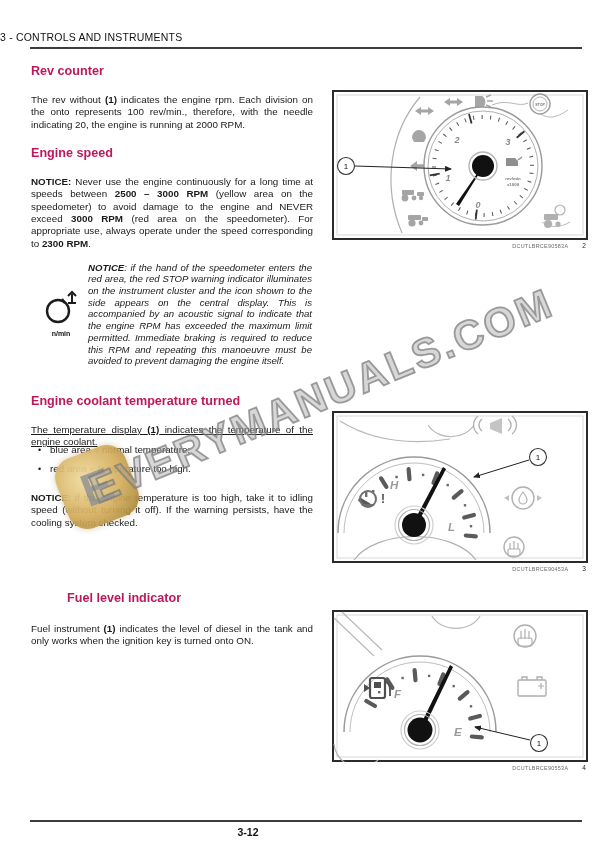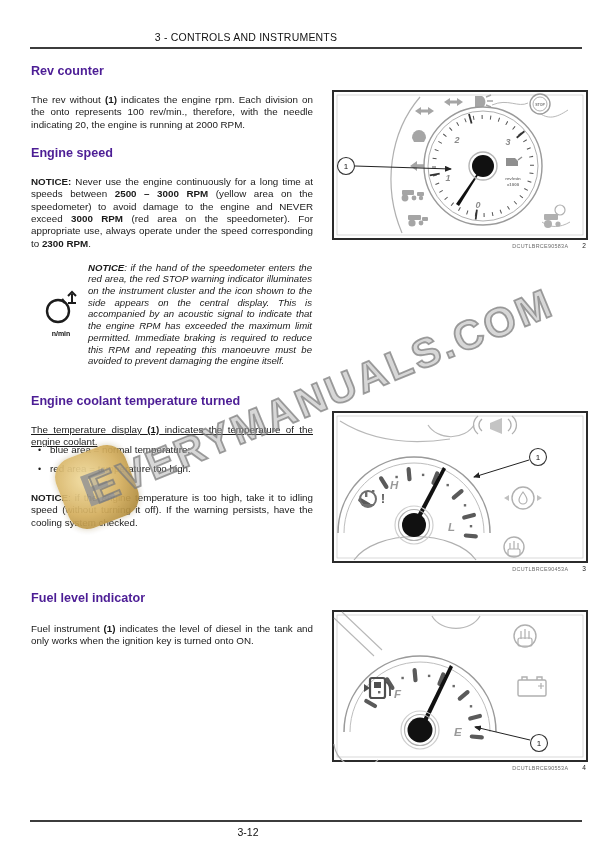--- a/index.html
+++ b/index.html
@@ -1,28 +1,28 @@
 <!DOCTYPE html>
 <html><head>
 <meta charset="utf-8">
 <style>
   html,body{margin:0;padding:0;}
   body{
     width:612px;height:864px;position:relative;background:#ffffff;
     font-family:"Liberation Sans", sans-serif;color:#1a1a1a;overflow:hidden;
   }
   
-  .header-title{position:absolute;top:31px;left:0;width:492px;text-align:center;
+  .header-title{position:absolute;top:31px;left:0;width:492px;text-align:left;
     font-size:10.5px;letter-spacing:.2px;color:#111;}
   .header-rule{position:absolute;top:47px;left:30px;width:552px;border-top:2px solid #3c3c3c;}
   .footer-rule{position:absolute;top:820px;left:30px;width:552px;border-top:2px solid #3c3c3c;}
-  .footer-page{position:absolute;top:826px;left:0;width:496px;text-align:center;font-size:10.5px;color:#111;}
-
-  
-  .h-sec{position:absolute;left:31px;width:285px;font-size:12.6px;font-weight:bold;color:#4c1d95;}
+  .footer-page{position:absolute;top:826px;left:0;width:496px;text-align:center;font-size:10.5px;color:#111;font-weight:bold;}
+
+  
+  .h-sec{position:absolute;left:31px;width:285px;font-size:12.6px;font-weight:bold;color:#be185d;}
   .para{position:absolute;left:31px;width:282px;font-size:9.8px;line-height:12.4px;
     text-align:justify;color:#1a1a1a;}
   .italic{}
   .para-indent{position:absolute;left:88px;width:224px;font-size:9.6px;line-height:11.7px;
     text-align:justify;font-style:italic;color:#1a1a1a;}
   ul.bullets{position:absolute;left:38px;width:275px;margin:0;padding:0;list-style:none;}
   ul.bullets li{font-size:9.8px;line-height:18.5px;padding-left:12px;position:relative;}
   ul.bullets li::before{content:"•";position:absolute;left:0;top:0;font-size:9px;}
 
   
@@ -74,21 +74,21 @@
 <p class="para-indent" style="top:252px;"><span style="font-weight: bold;">NOTICE</span><span>: if the hand of the speedometer enters the red area, the red STOP warning indicator illuminates on the instrument cluster and the icon shown to the side appears on the central display.  This is accompanied by an acoustic signal to indicate that the engine RPM has exceeded the maximum limit permitted.  Immediate braking is required to reduce this RPM and repeating this manoeuvre must be avoided to prevent damaging the engine itself.</span></p>
 
 <div class="h-sec" style="top:394px;">Engine coolant temperature turned</div>
 <p class="para" style="top:414px;text-decoration:underline;"><span>The temperature display </span><span style="font-weight: bold;">(1)</span><span> indicates the temperature of the engine coolant.</span></p>
 <ul class="bullets" style="top:441px;">
   <li>blue area = normal temperature;</li>
   <li>red area = temperature too high.</li>
 </ul>
 <p class="para italic" style="top:482px;"><span style="font-weight: bold;">NOTICE</span><span>: if the engine temperature is too high, take it to idling speed (without turning it off).  If the warning persists, have the cooling system checked.</span></p>
 
-<div class="h-sec" style="top:591px;">Fuel level indicator</div>
+<div class="h-sec" style="top:591px;margin-left:36px;">Fuel level indicator</div>
 <p class="para" style="top:613px;"><span>Fuel instrument </span><span style="font-weight: bold;">(1)</span><span> indicates the level of diesel in the tank and only works when the ignition key is turned onto ON.</span></p>
 
 <div class="fig" style="top:90px;">
   <svg width="256" height="150" viewBox="0 0 256 150">
     <defs>
       <marker id="arr2" markerWidth="8" markerHeight="8" refX="6" refY="3" orient="auto">
         <path d="M0,0 L7,3 L0,6 Z" fill="#222"></path>
       </marker>
     </defs>
     <rect x="1" y="1" width="254" height="148" fill="#fff" stroke="#2b2b2b" stroke-width="2"></rect>

